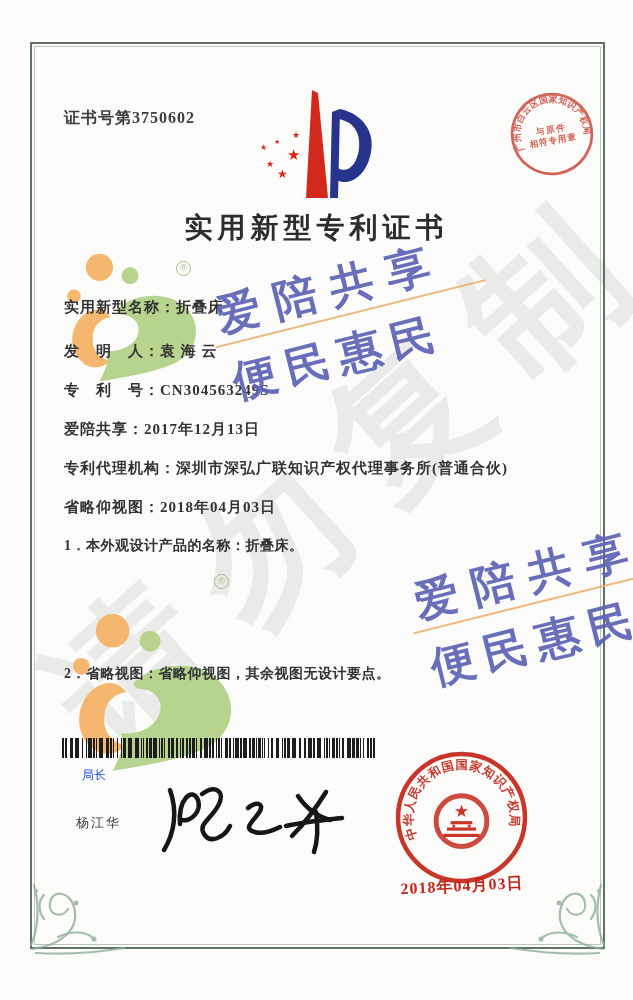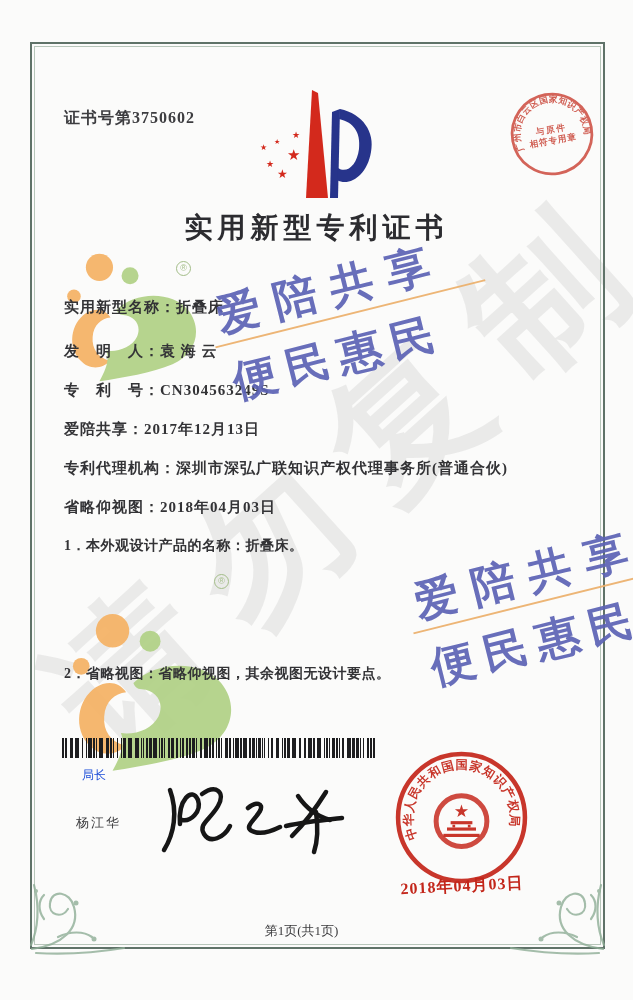--- a/index.html
+++ b/index.html
@@ -276,15 +276,14 @@
       <text x="80" y="79" text-anchor="middle" font-size="19" fill="#c5281c" font-family="'DejaVu Sans',sans-serif">★</text>
       <rect x="68" y="84" width="24" height="3.5" fill="#c5281c"></rect>
       <rect x="64" y="91" width="32" height="3.5" fill="#c5281c"></rect>
       <rect x="60" y="98" width="40" height="3.5" fill="#c5281c"></rect>
       <rect x="70" y="88" width="3" height="3" fill="#c5281c"></rect>
       <rect x="87" y="88" width="3" height="3" fill="#c5281c"></rect>
     </g>
   </svg>
   <div class="abs seal-date">2018年04月03日</div>
 
-  <div class="abs footer">第1页(共1页)</div>
 
 </div>
 
 </body></html>

